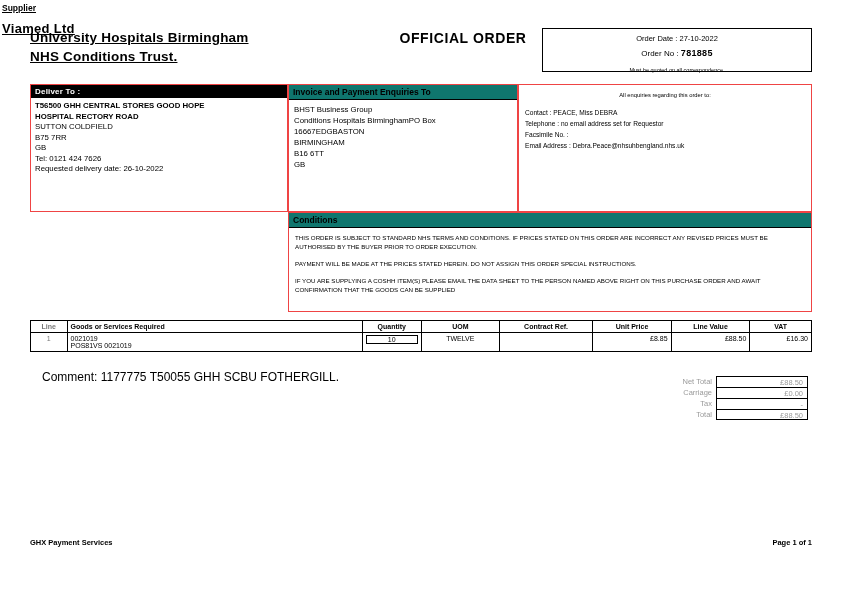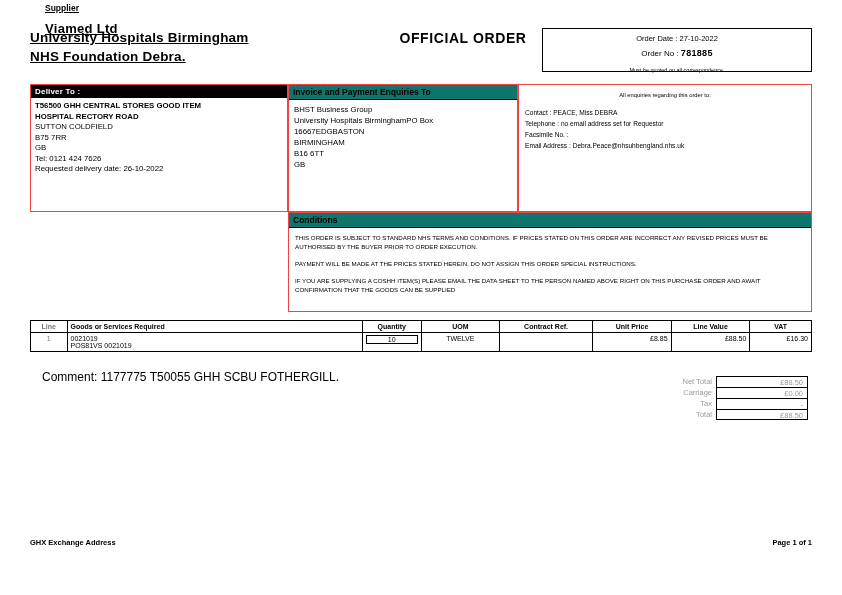--- a/index.html
+++ b/index.html
@@ -119,21 +119,21 @@
   
   #enquiry-box { left: 518px; top: 84px; width: 294px; height: 128px; }
   #enquiry-body {
     font-size: 6.6px;
     line-height: 11px;
     padding: 5px 6px 0 6px;
   }
   #enquiry-body .center { text-align: center; font-size: 5.8px; margin-bottom: 6px;}
 
   
-  #supplier-box { left: 30px; top: 212px; width: 258px; height: 100px; border: none; padding-left: 43px; }
+  #supplier-box { left: 30px; top: 212px; width: 258px; height: 100px; border: none; }
   #supplier-label {
     font-size: 8.5px;
     font-weight: bold;
     text-decoration: underline;
     padding: 3px 0 0 2px;
   }
   #supplier-name {
     font-size: 13px;
     font-weight: bold;
     text-decoration: underline;
@@ -247,50 +247,50 @@
   }
 </style>
 </head>
 <body>
 
 <div class="page">
 
   <div class="hdr">
     <div class="org-name">
       <div>University Hospitals Birmingham</div>
-      <div>NHS Foundation Debra.</div>
+      <div>NHS Conditions Trust.</div>
     </div>
     <div class="official-order">OFFICIAL ORDER</div>
     <div class="order-box">
       <div class="order-date">Order Date : 27-10-2022</div>
       <div class="order-no">
         <span>Order No : </span><b>781885</b>
       </div>
       <div class="order-note">Must be quoted on all correspondence.</div>
     </div>
   </div>
 
   <div class="box" id="deliver-box">
     <div class="box-hdr-black">Deliver To :</div>
     <div id="deliver-body">
-      <div class="strong">T56500 GHH CENTRAL STORES GOOD ITEM</div>
+      <div class="strong">T56500 GHH CENTRAL STORES GOOD HOPE</div>
       <div class="strong">HOSPITAL RECTORY ROAD</div>
       <div>SUTTON COLDFIELD</div>
       <div>B75 7RR</div>
       <div>GB</div>
       <div>Tel: 0121 424 7626</div>
       <div>Requested delivery date: 26-10-2022</div>
     </div>
   </div>
 
   <div class="box" id="invoice-box">
     <div class="box-hdr-plain">Invoice and Payment Enquiries To</div>
     <div id="invoice-body">
       <div>BHST Business Group</div>
-      <div>University Hospitals BirminghamPO Box</div>
+      <div>Conditions Hospitals BirminghamPO Box</div>
       <div>16667EDGBASTON</div>
       <div>BIRMINGHAM</div>
       <div>B16 6TT</div>
       <div>GB</div>
     </div>
   </div>
 
   <div class="box" id="enquiry-box">
     <div id="enquiry-body">
       <div class="center">All enquiries regarding this order to:</div>
@@ -364,17 +364,17 @@
       <div class="tlabel">Tax</div>
       <div class="tval">-</div>
     </div>
     <div class="trow">
       <div class="tlabel">Total</div>
       <div class="tval">£88.50</div>
     </div>
   </div>
 
   <div class="footer">
-    <div>GHX Exchange Address</div>
+    <div>GHX Payment Services</div>
     <div>Page 1 of 1</div>
   </div>
 
 </div>
 
 </body></html>

